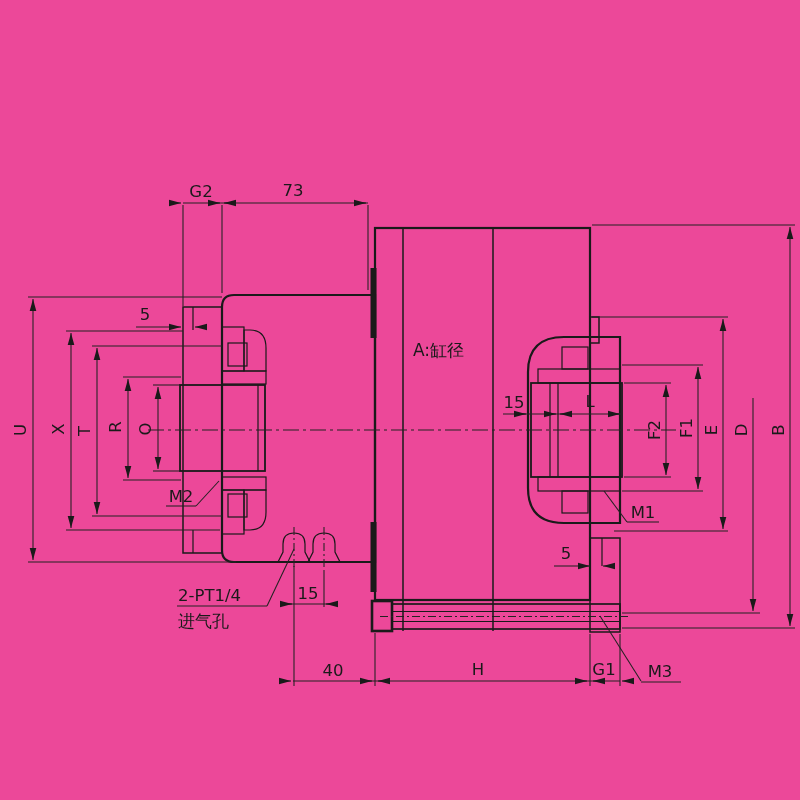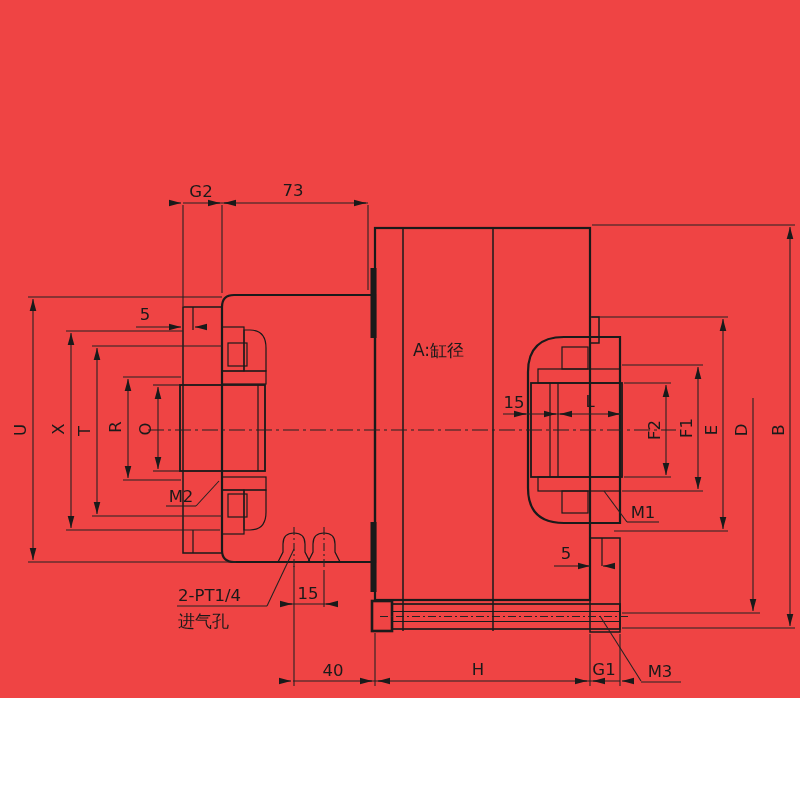--- a/index.html
+++ b/index.html
@@ -1,16 +1,16 @@
 <!DOCTYPE html>
 <html><head>
 <meta charset="utf-8">
 <style>
   html,body{margin:0;padding:0;background:#ffffff;}
-  .stage{position:relative;width:800px;height:698px;background:#ef4444;font-family:"DejaVu Sans",sans-serif;}
+  .stage{position:relative;width:800px;height:800px;background:#ec4899;font-family:"DejaVu Sans",sans-serif;}
   svg{display:block;}
   .ln{stroke:#1a1a1a;fill:none;}
   .w2{stroke-width:2.2;}
   .w15{stroke-width:1.5;}
   .w12{stroke-width:1.2;}
   .dim{stroke:#222222;stroke-width:1.05;fill:none;}
   .cl{stroke:#222222;stroke-width:1.05;fill:none;stroke-dasharray:16 4 3 4;}
   .dash{stroke:#222222;stroke-width:1.05;fill:none;stroke-dasharray:8 3 2 3;}
   .lbl{font-size:16.5px;fill:#1a1a1a;text-anchor:middle;}
   .lbl-s{text-anchor:start;}

